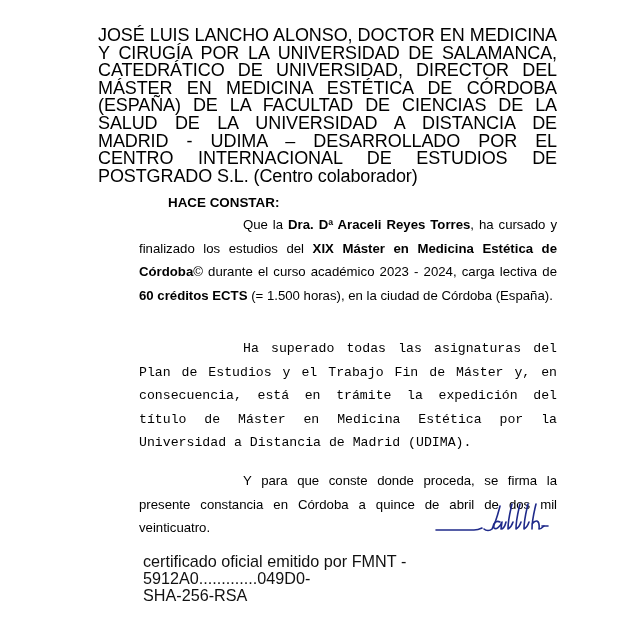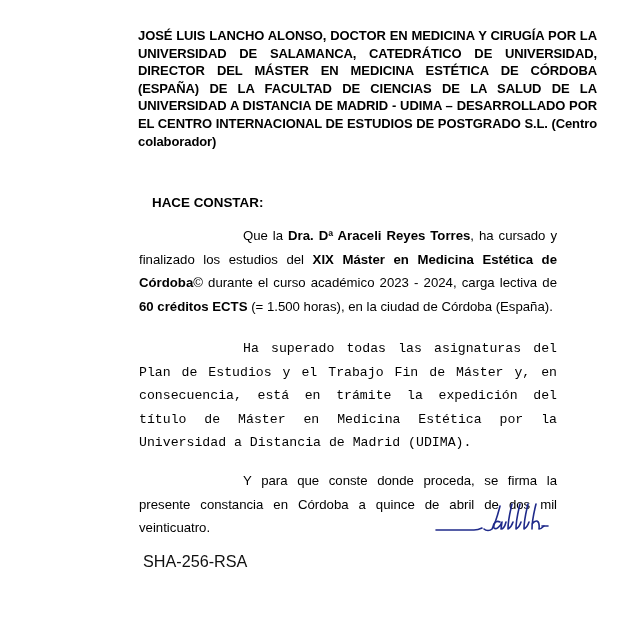--- a/index.html
+++ b/index.html
@@ -13,46 +13,45 @@
     position: relative;
     overflow: hidden;
     color: #000000;
     font-family: "Liberation Sans", sans-serif;
   }
   .header {
     position: absolute;
     left: 98px;
     top: 27px;
     width: 459px;
-    font-weight: bold;
-    font-size: 13px;
+    font-weight: normal;
+    font-size: 18px;
     line-height: 17.6px;
     text-align: justify;
     text-align-last: left;
     letter-spacing: -0.1px;
-    margin-left: 40px;
   }
   .hace {
     position: absolute;
-    left: 152px;
+    left: 168px;
     top: 194px;
     font-weight: bold;
     font-size: 13.4px;
     line-height: 17px;
   }
   .para {
     position: absolute;
     left: 139px;
     width: 418px;
     font-size: 13.2px;
     line-height: 23.5px;
     text-align: justify;
     text-indent: 104px;
   }
-  .p1 { top: 224px; }
+  .p1 { top: 213px; }
   .p2 { top: 337px; font-family: Liberation Mono, monospace; }
   .p3 { top: 469px; }
   .para b { font-weight: bold; }
   .signature {
     position: absolute;
     left: 430px;
     top: 500px;
     width: 140px;
     height: 40px;
   }
@@ -90,14 +89,15 @@
       <path d="M82 4 C80 12 78 22 78 29 C80 28 82 25 83 22"></path>
       <path d="M90 4 C88 12 86 22 86 29 C88 28 90 25 91 22"></path>
       <path d="M98 4 C96 12 94 22 94 29 C96 28 98 25 99 22"></path>
       <path d="M106 4 C104 12 102 22 102 29 M102 24 C106 19 110 20 109 29 C111 29 113 27 114 26"></path>
       <path d="M112 26 L118 26"></path>
     </g>
   </svg>
 </div>
 
 <div class="signed-block">
+  <div>certificado oficial emitido por FMNT - 5912A0.............049D0-</div>
   <div>SHA-256-RSA</div>
 </div>
 
 </body></html>

